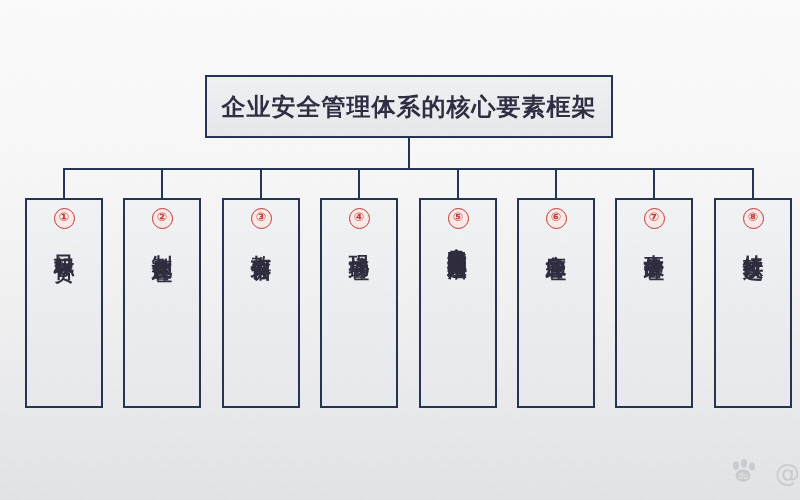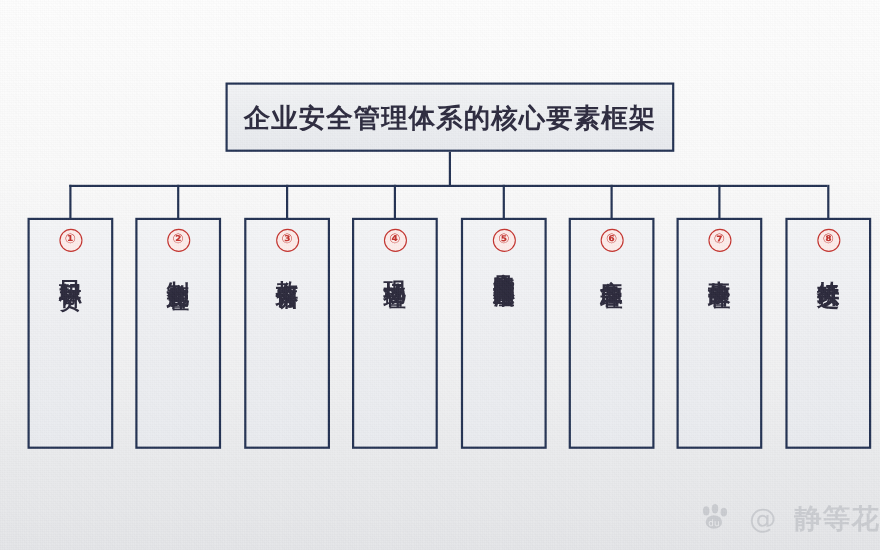--- a/index.html
+++ b/index.html
@@ -208,17 +208,16 @@
     <span id="wm-paw">
       <svg width="30" height="26" viewBox="0 0 30 26" aria-hidden="true">
         <ellipse cx="7" cy="7.5" rx="3" ry="4.2" fill="#8d9199"></ellipse>
         <ellipse cx="15" cy="5.5" rx="3" ry="4.4" fill="#8d9199"></ellipse>
         <ellipse cx="23" cy="8.5" rx="3" ry="4.0" fill="#8d9199"></ellipse>
         <ellipse cx="14" cy="17.5" rx="7.5" ry="6.2" fill="#8d9199"></ellipse>
         <text x="14" y="21" font-size="8" font-family="'DejaVu Sans', sans-serif" fill="#f0f0f1" text-anchor="middle">du</text>
       </svg>
     </span>
     <span id="wm-at">@</span>
-    <span id="wm-text">静等花</span>
   </div>
 
   <div id="grain"></div>
 </div>
 
 </body></html>

